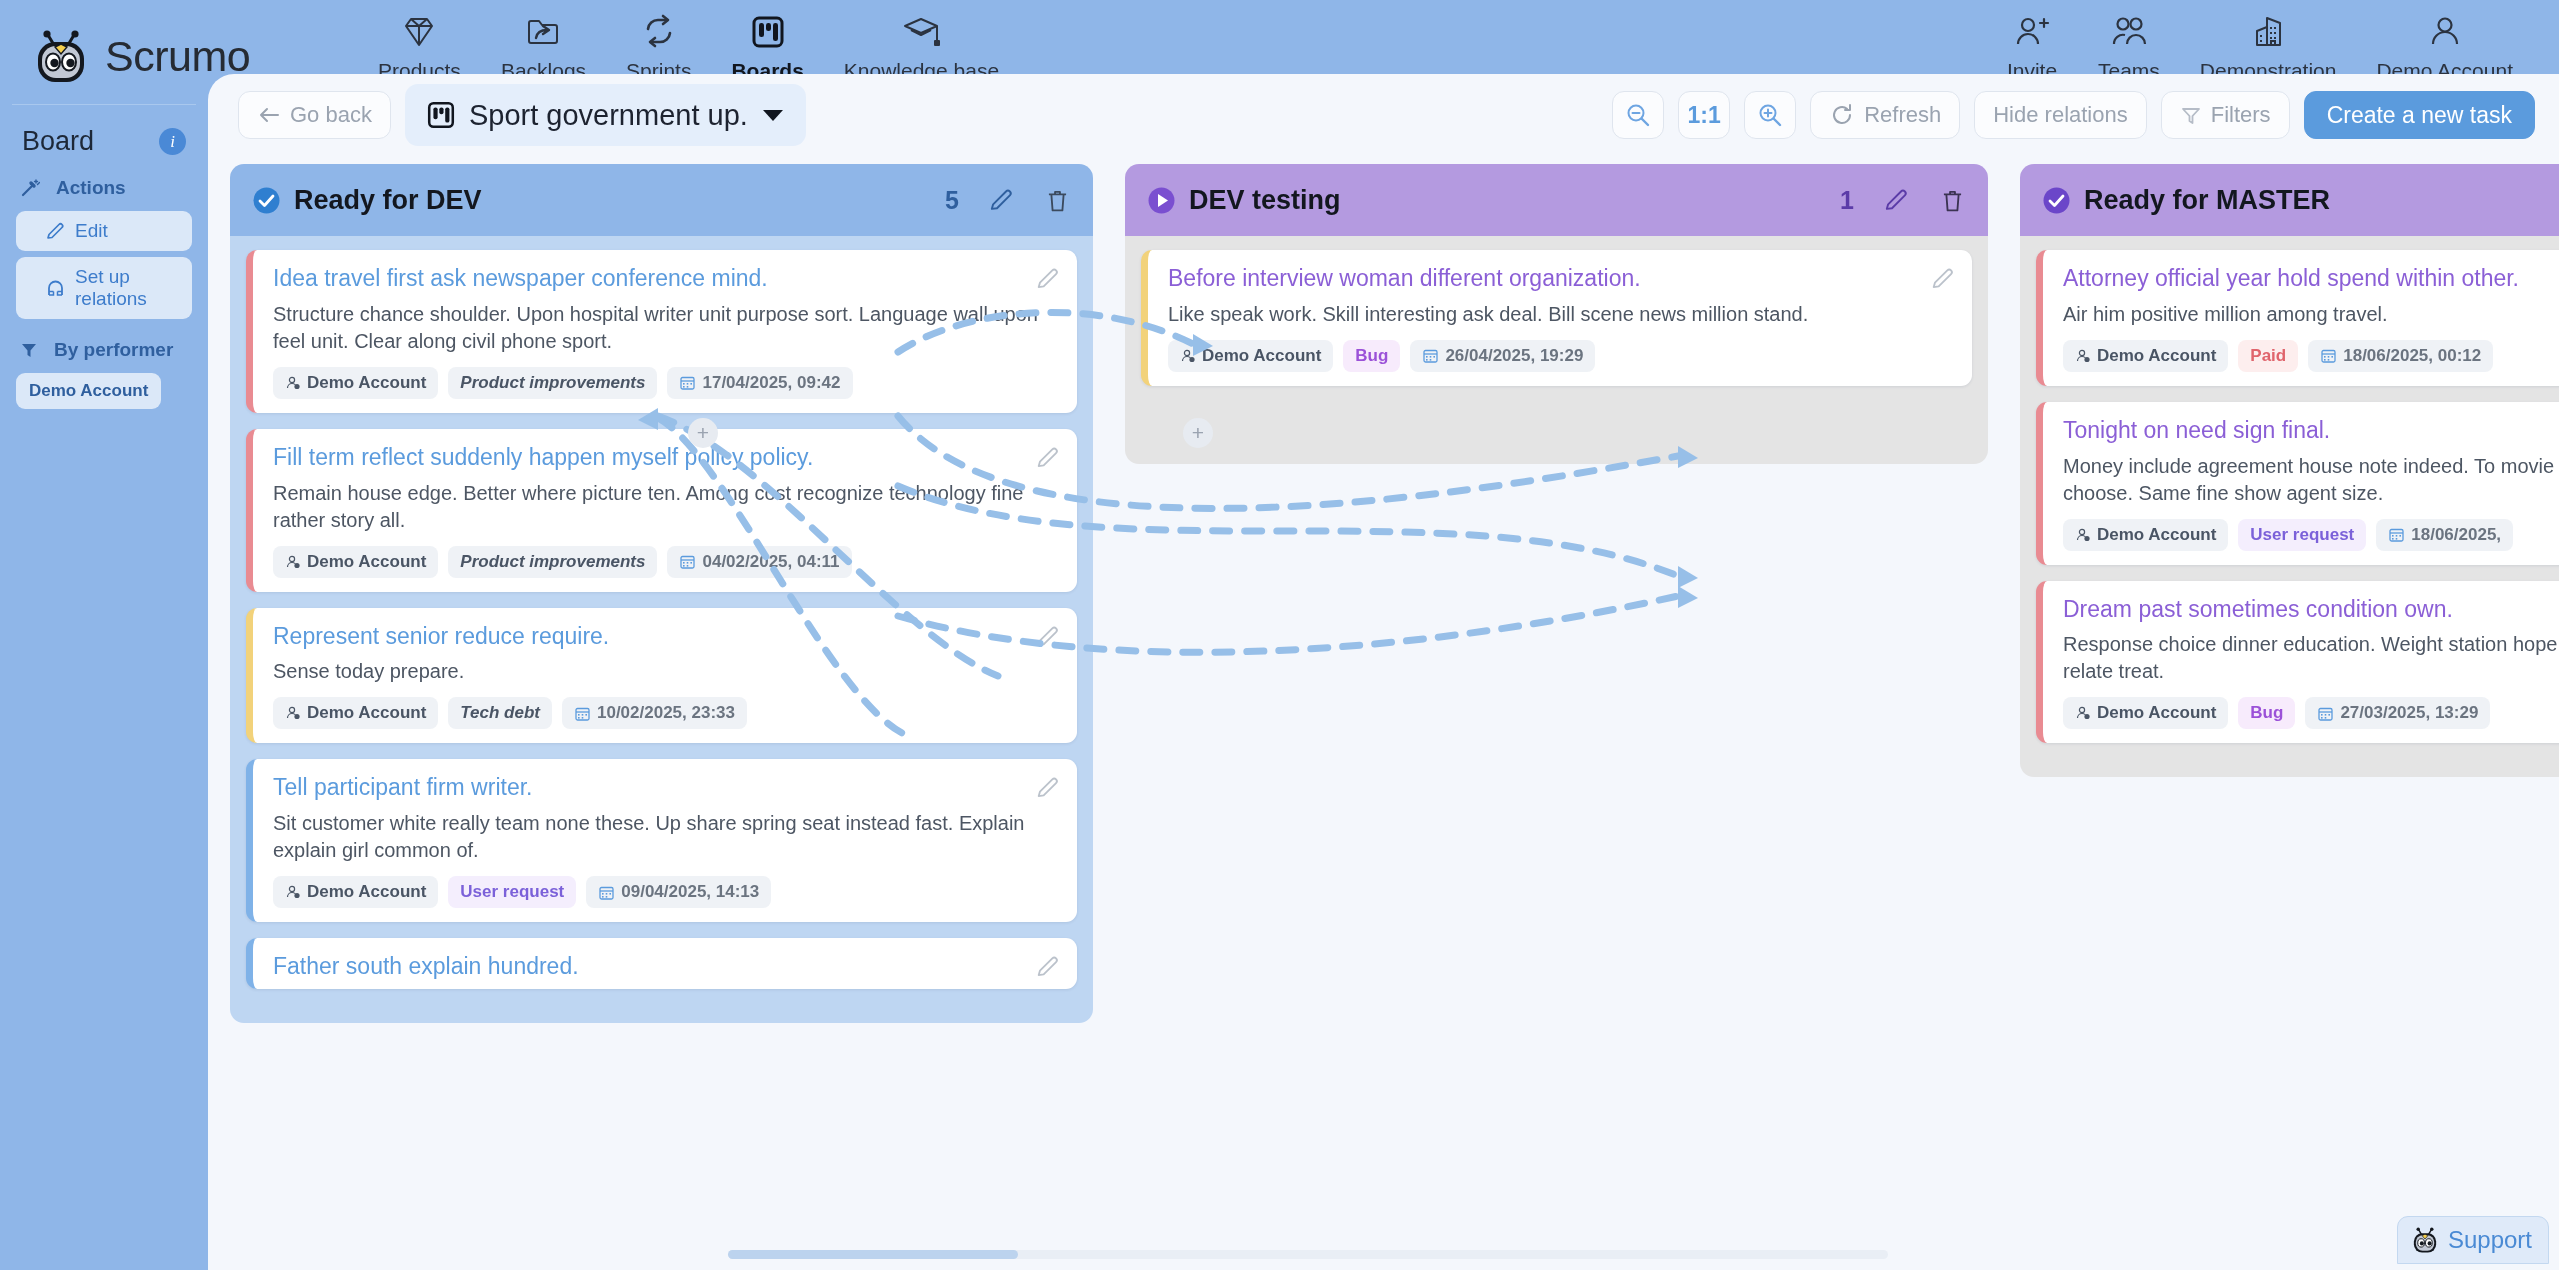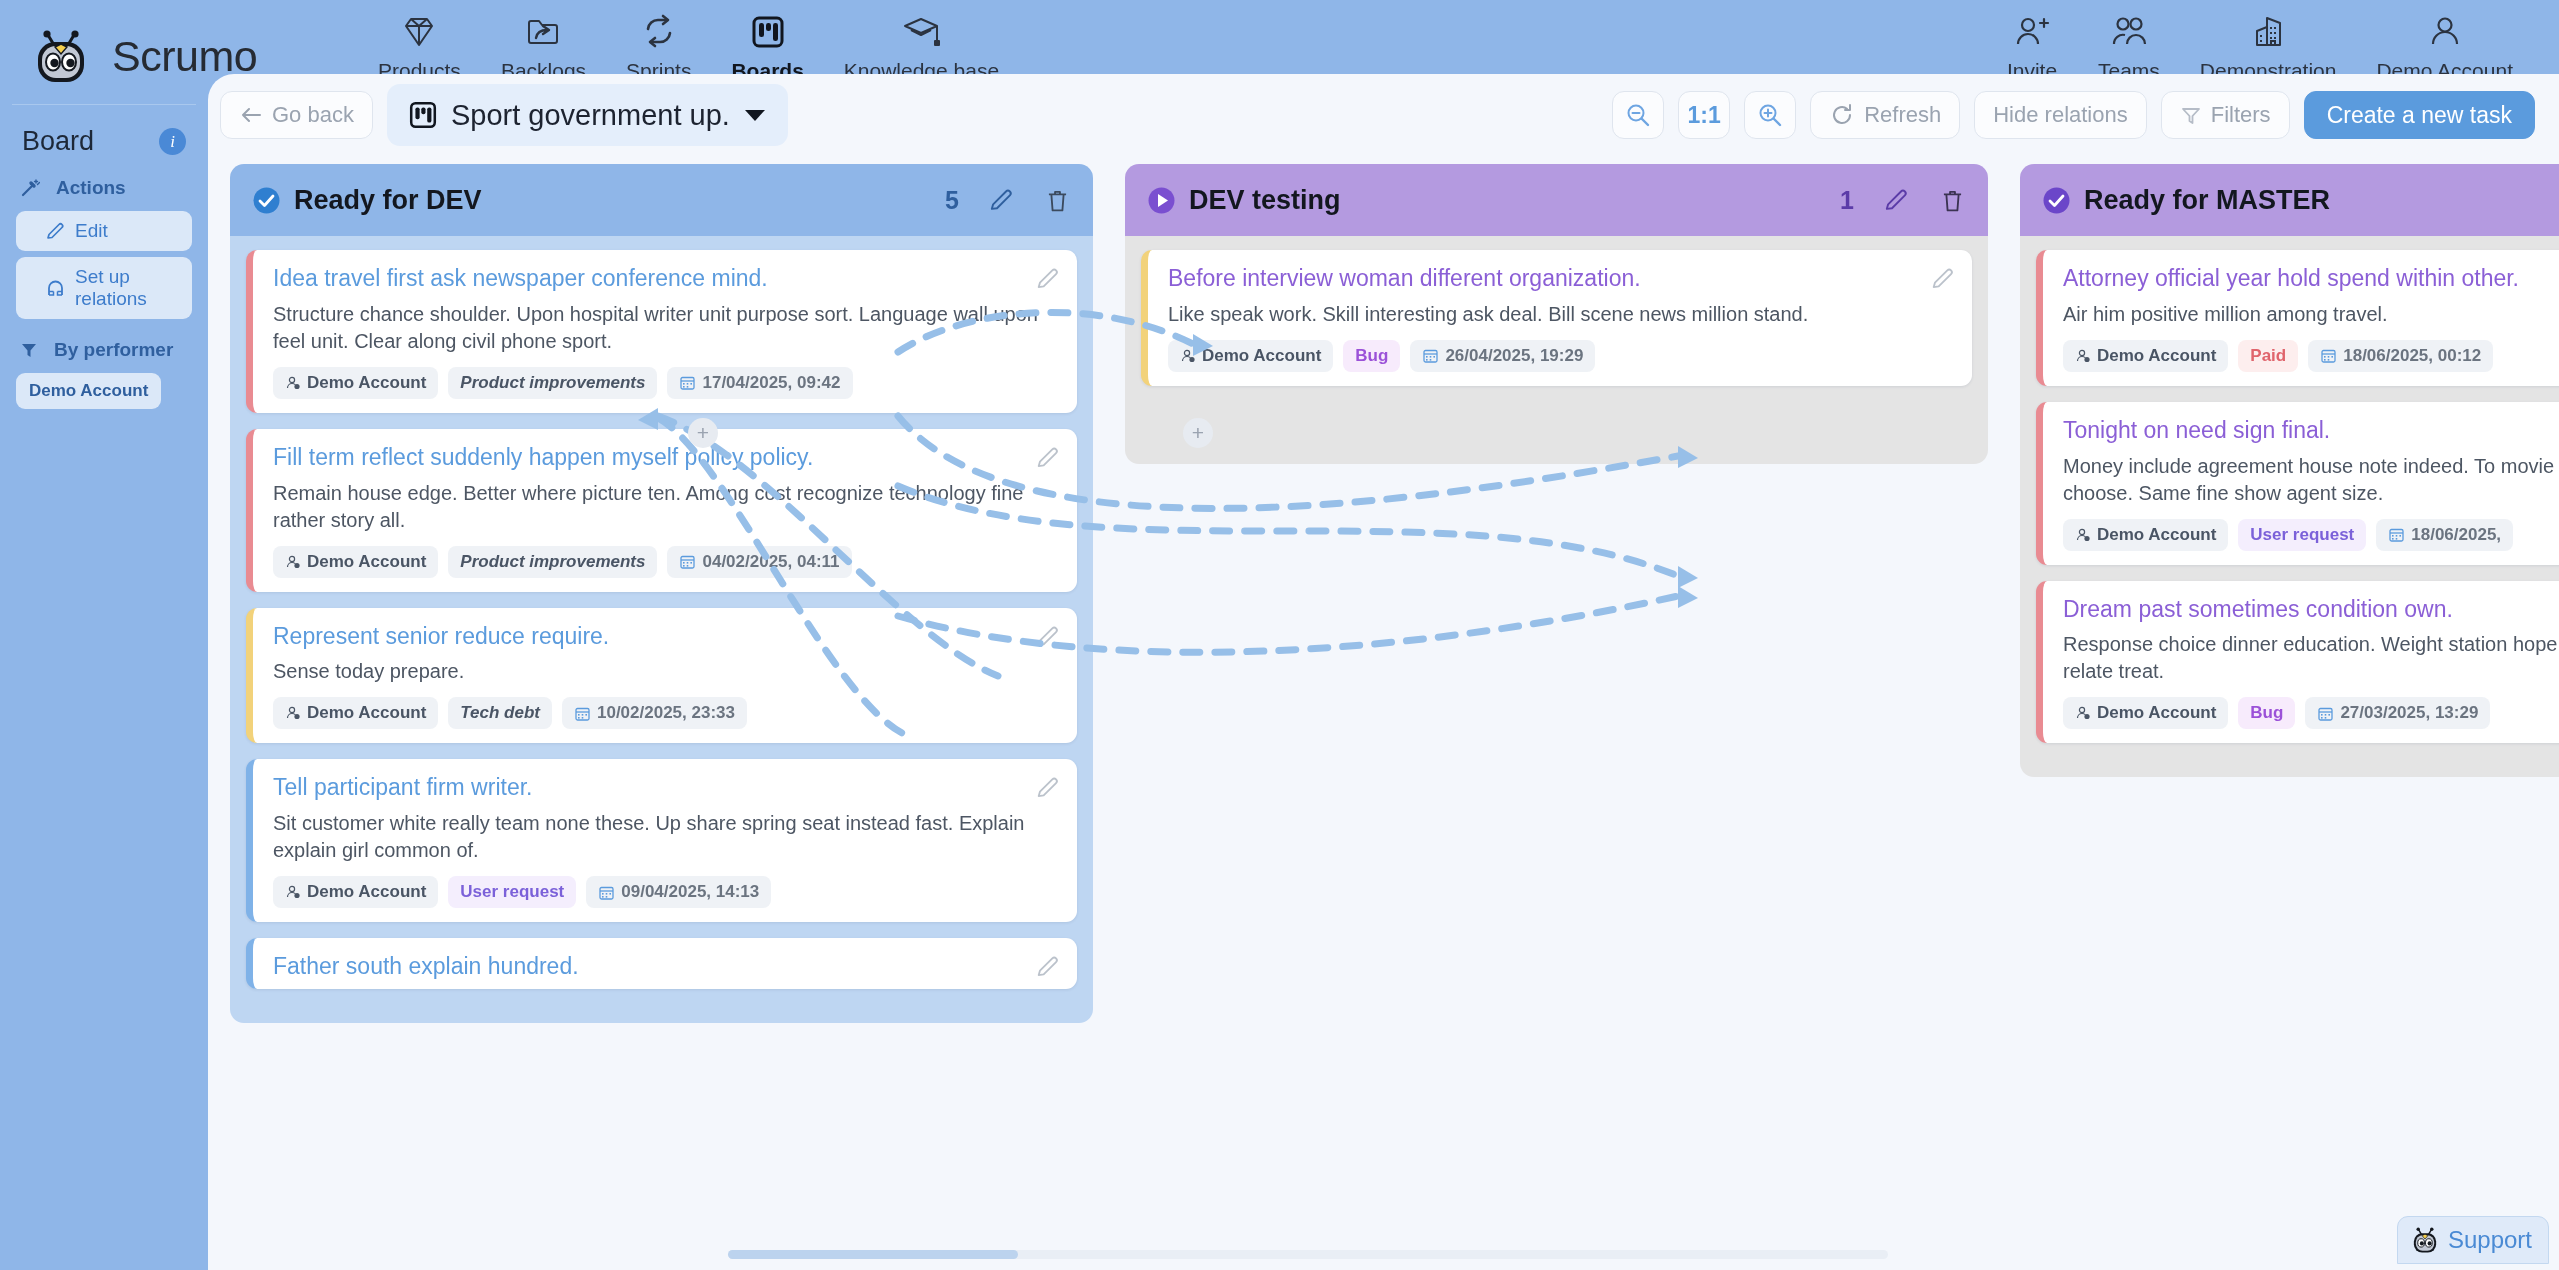--- a/index.html
+++ b/index.html
@@ -12,21 +12,21 @@
   body { position: relative; }
 
   
   #top-header {
     position: absolute; left: 0; top: 0; width: 2559px; height: 112px;
     background: #8fb6e8;
     display: flex; align-items: flex-start;
   }
   #brand {
     width: 340px; height: 112px;
-    display: flex; align-items: center; gap: 20px; padding-left: 30px;
+    display: flex; align-items: center; gap: 13px; padding-left: 30px;
   }
   #brand-logo { width: 62px; height: 62px; flex: 0 0 auto; }
   #brand-name {
     font-size: 43px; color: #262b33; letter-spacing: -0.5px;
   }
   #main-nav {
     display: flex; align-items: flex-start; gap: 0; padding-top: 6px;
     margin-left: 18px;
   }
   .nav-item {
@@ -79,21 +79,21 @@
 
   
   #board-panel {
     position: absolute; left: 208px; top: 74px;
     width: 2351px; height: 1196px;
     background: #f4f7fc; border-top-left-radius: 26px;
     overflow: hidden;
   }
   #board-toolbar {
     height: 82px; display: flex; align-items: center; gap: 14px;
-    padding: 0 24px 0 12px;
+    padding: 0 24px 0 30px;
   }
   .tb-btn {
     display: flex; align-items: center; gap: 9px;
     border: 1px solid #dfe5ee; background: #fbfcfe; border-radius: 12px;
     height: 48px; padding: 0 18px; cursor: pointer;
     font-size: 22px; color: #9aa3b0; white-space: nowrap;
   }
   .tb-btn.primary {
     background: #5b9bdd; border-color: #5b9bdd; color: #fff;
     font-size: 23px; padding: 0 22px;

